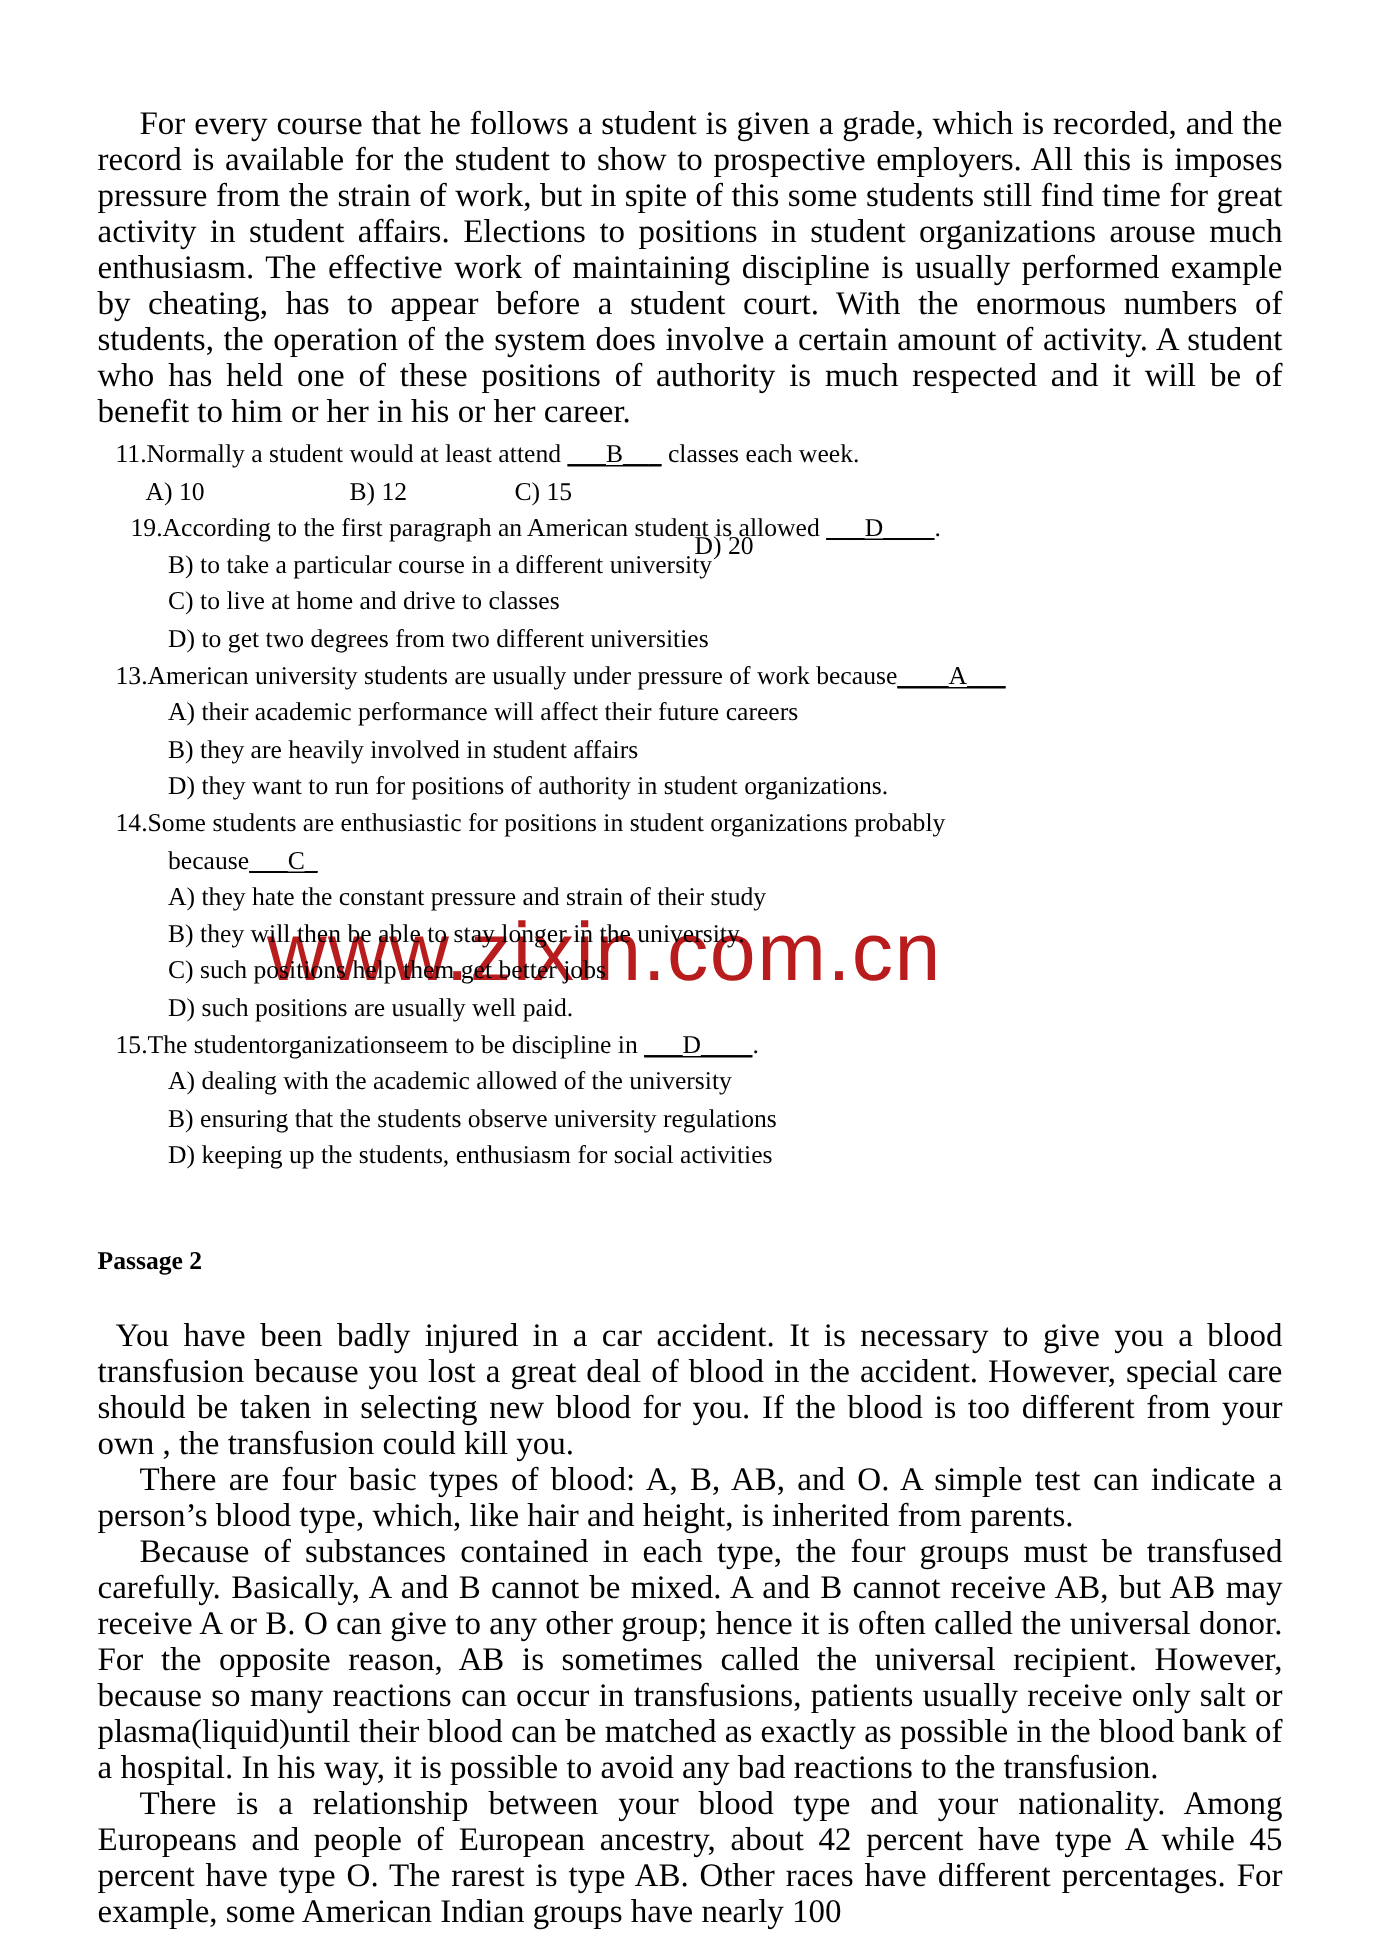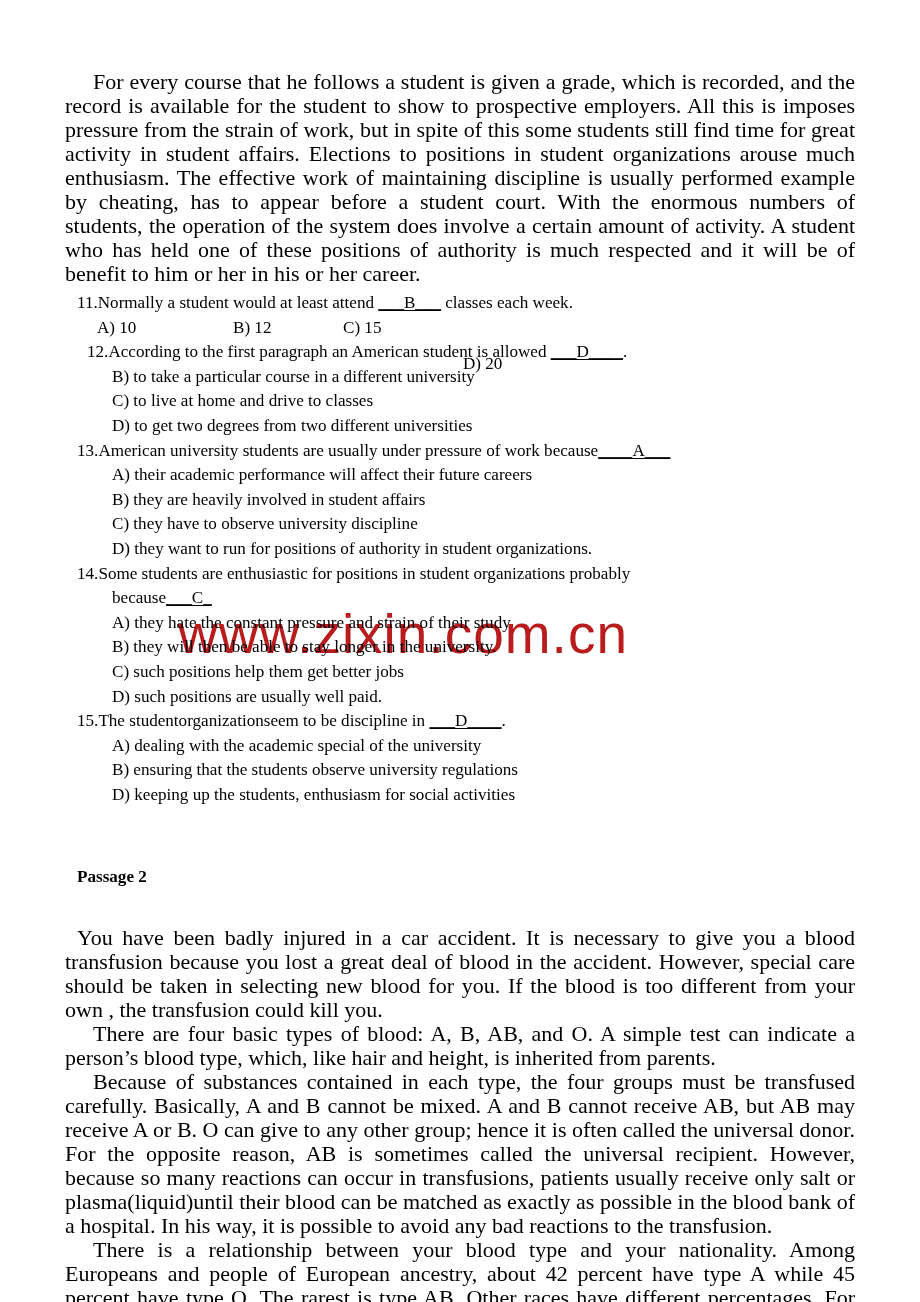--- a/index.html
+++ b/index.html
@@ -101,21 +101,21 @@
   .opt-row .opt-cell.c2 { left: 278px; }
   .opt-row .opt-cell.c3 { left: 398px; margin-top: 36px; }
 
   .blank {
     text-decoration: underline;
     text-underline-offset: 2px;
   }
 
   
   .passage-head {
-    margin: 12px;
+    margin: 0;
     font-size: 17.1px;
     line-height: 24px;
     font-weight: bold;
     padding-left: 0px;
   }
   .spacer-lg { height: 46px; }
   .spacer-md { height: 25px; }
 </style>
 </head>
 <body>
@@ -134,46 +134,45 @@
         <p class="q-stem"><span>11.</span><span>Normally a student would at least attend </span><span class="blank">___B___</span><span> classes each week.</span></p>
         <div class="opt-row">
           <span class="opt-cell c0">A) 10</span>
           <span class="opt-cell c1">B) 12</span>
           <span class="opt-cell c2">C) 15</span>
           <span class="opt-cell c3">D) 20</span>
         </div>
       </div>
 
       <div class="q-block">
-        <p class="q-stem indent-more"><span>12.</span><span>According to the first paragraph an American student is allowed </span><span class="blank">___D____</span><span>.</span></p>
+        <p class="q-stem indent-more"><span>19.</span><span>According to the first paragraph an American student is allowed </span><span class="blank">___D____</span><span>.</span></p>
         <p class="q-opt">B) to take a particular course in a different university</p>
         <p class="q-opt">C) to live at home and drive to classes</p>
         <p class="q-opt">D) to get two degrees from two different universities</p>
       </div>
 
       <div class="q-block">
         <p class="q-stem"><span>13.</span><span>American university students are usually under pressure of work because</span><span class="blank">____A___</span><span></span></p>
         <p class="q-opt">A) their academic performance will affect their future careers</p>
         <p class="q-opt">B) they are heavily involved in student affairs</p>
-        <p class="q-opt">C) they have to observe university discipline</p>
         <p class="q-opt">D) they want to run for positions of authority in student organizations.</p>
       </div>
 
       <div class="q-block">
         <p class="q-stem"><span>14.</span><span>Some students are enthusiastic for positions in student organizations probably</span></p>
         <p class="q-stem wrap-line"><span>because</span><span class="blank">___C_</span></p>
         <p class="q-opt">A) they hate the constant pressure and strain of their study</p>
         <p class="q-opt">B) they will then be able to stay longer in the university.</p>
         <p class="q-opt">C) such positions help them get better jobs</p>
         <p class="q-opt">D) such positions are usually well paid.</p>
       </div>
 
       <div class="q-block">
         <p class="q-stem"><span>15.</span><span>The studentorganizationseem to be discipline in </span><span class="blank">___D____</span><span>.</span></p>
-        <p class="q-opt">A) dealing with the academic special of the university</p>
+        <p class="q-opt">A) dealing with the academic allowed of the university</p>
         <p class="q-opt">B) ensuring that the students observe university regulations</p>
         <p class="q-opt">D) keeping up the students, enthusiasm for social activities</p>
       </div>
 
     </div>
 
     <div class="spacer-lg"></div>
 
     <p class="passage-head">Passage 2</p>
 

